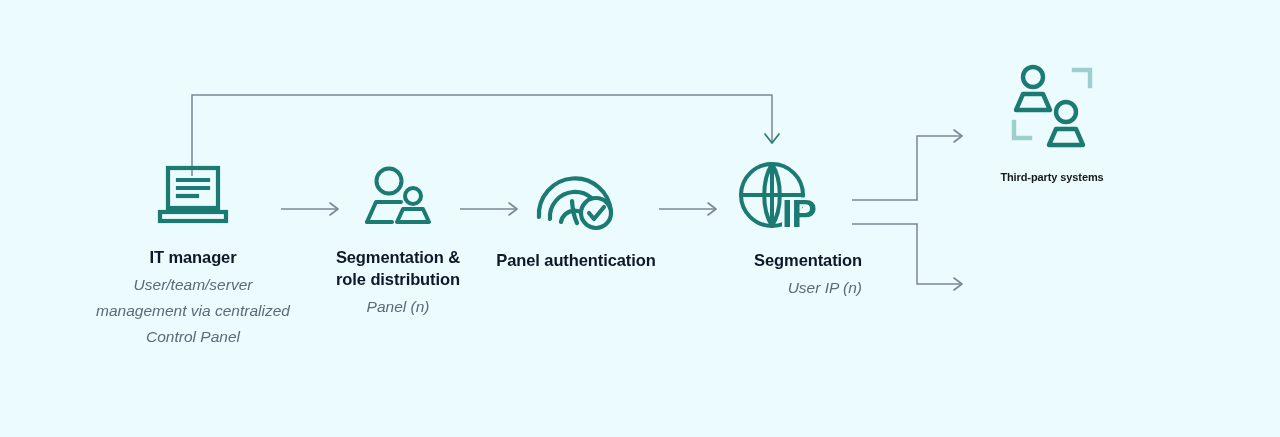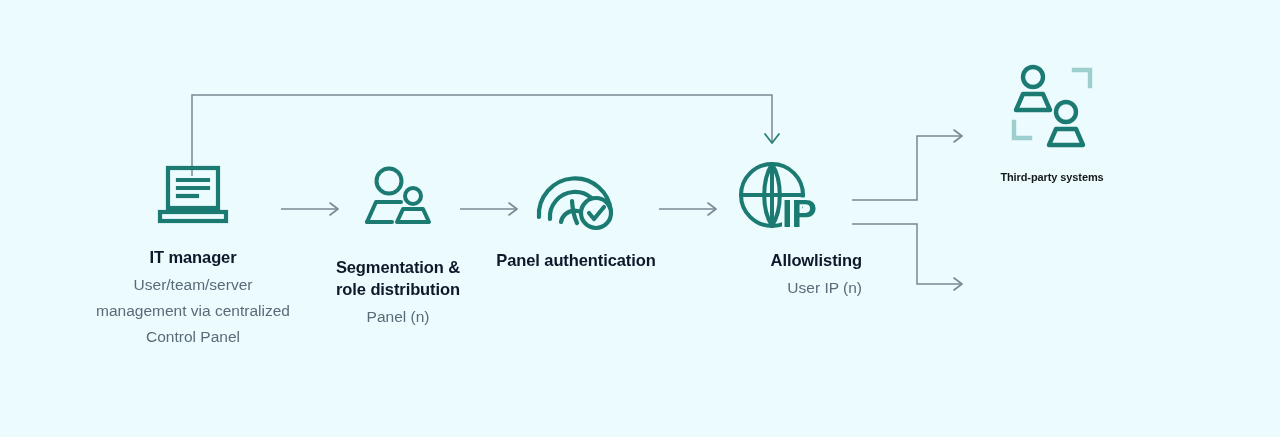--- a/index.html
+++ b/index.html
@@ -37,39 +37,40 @@
     line-height: 22px;
     white-space: pre-line;
   }
   .node-sub {
     font-size: 15.5px;
     font-weight: normal;
     color: #5a6b78;
     line-height: 26px;
     margin-top: 4px;
     white-space: pre-line;
+    font-style: italic;
   }
   .endpoint-label {
     font-size: 11px;
     font-weight: bold;
     color: #15191c;
     line-height: 22px;
     letter-spacing: -0.1px;
   }
 
   
   #node-it-manager   { left: 62px;  top: 160px; width: 262px; }
   #node-segmentation { left: 320px; top: 160px; width: 156px; }
   #node-auth         { left: 478px; top: 155px; width: 196px; }
   #node-allowlisting { left: 690px; top: 155px; width: 172px; text-align: right; }
   #node-third-party  { left: 940px; top: 58px;  width: 224px; }
   #node-internal     { left: 930px; top: 232px; width: 248px; }
 
   #node-it-manager .node-title   { margin-top: 10px; }
-  #node-segmentation .node-title { margin-top: 20px; text-align: center; }
+  #node-segmentation .node-title { margin-top: 10px; text-align: center; }
   #node-auth .node-title         { margin-top: 12px; }
   #node-allowlisting .node-title { margin-top: 12px; }
   #node-third-party .endpoint-label { margin-top: 12px; }
   #node-internal .endpoint-label    { margin-top: 12px; }
 
   .conn {
     position: absolute;
     left: 0; top: 0;
     width: 1280px; height: 437px;
     pointer-events: none;
@@ -162,21 +163,21 @@
     <svg class="node-icon" width="92" height="82" viewBox="0 0 92 82" xmlns="http://www.w3.org/2000/svg">
       <g fill="none" stroke="#1b7a72" stroke-width="4" stroke-linecap="round">
         <circle cx="42" cy="40" r="31"></circle>
         <line x1="11" y1="40" x2="73" y2="40"></line>
         <line x1="42" y1="9" x2="42" y2="71"></line>
         <path d="M42 9 A24 42 0 0 1 42 71"></path>
         <path d="M42 9 A24 42 0 0 0 42 71"></path>
       </g>
       <text x="52" y="72" font-family="'Liberation Sans', sans-serif" font-size="38" font-weight="bold" fill="#1b7a72" stroke="#ecfbfd" stroke-width="5" paint-order="stroke" letter-spacing="-1">IP</text>
     </svg>
-    <div class="node-title">Allowlisting</div>
+    <div class="node-title">Segmentation</div>
     <div class="node-sub">User IP (n)</div>
   </div>
 
   <div class="node" id="node-third-party">
     <svg class="node-icon" width="104" height="96" viewBox="0 0 104 96" xmlns="http://www.w3.org/2000/svg">
       <g fill="none" stroke="#9ccfce" stroke-width="4.4" stroke-linecap="square">
         <polyline points="74,12 90,12 90,28"></polyline>
         <polyline points="14,64 14,80 30,80"></polyline>
       </g>
       <g fill="none" stroke="#1b7a72" stroke-width="4.4" stroke-linejoin="round" stroke-linecap="round">

